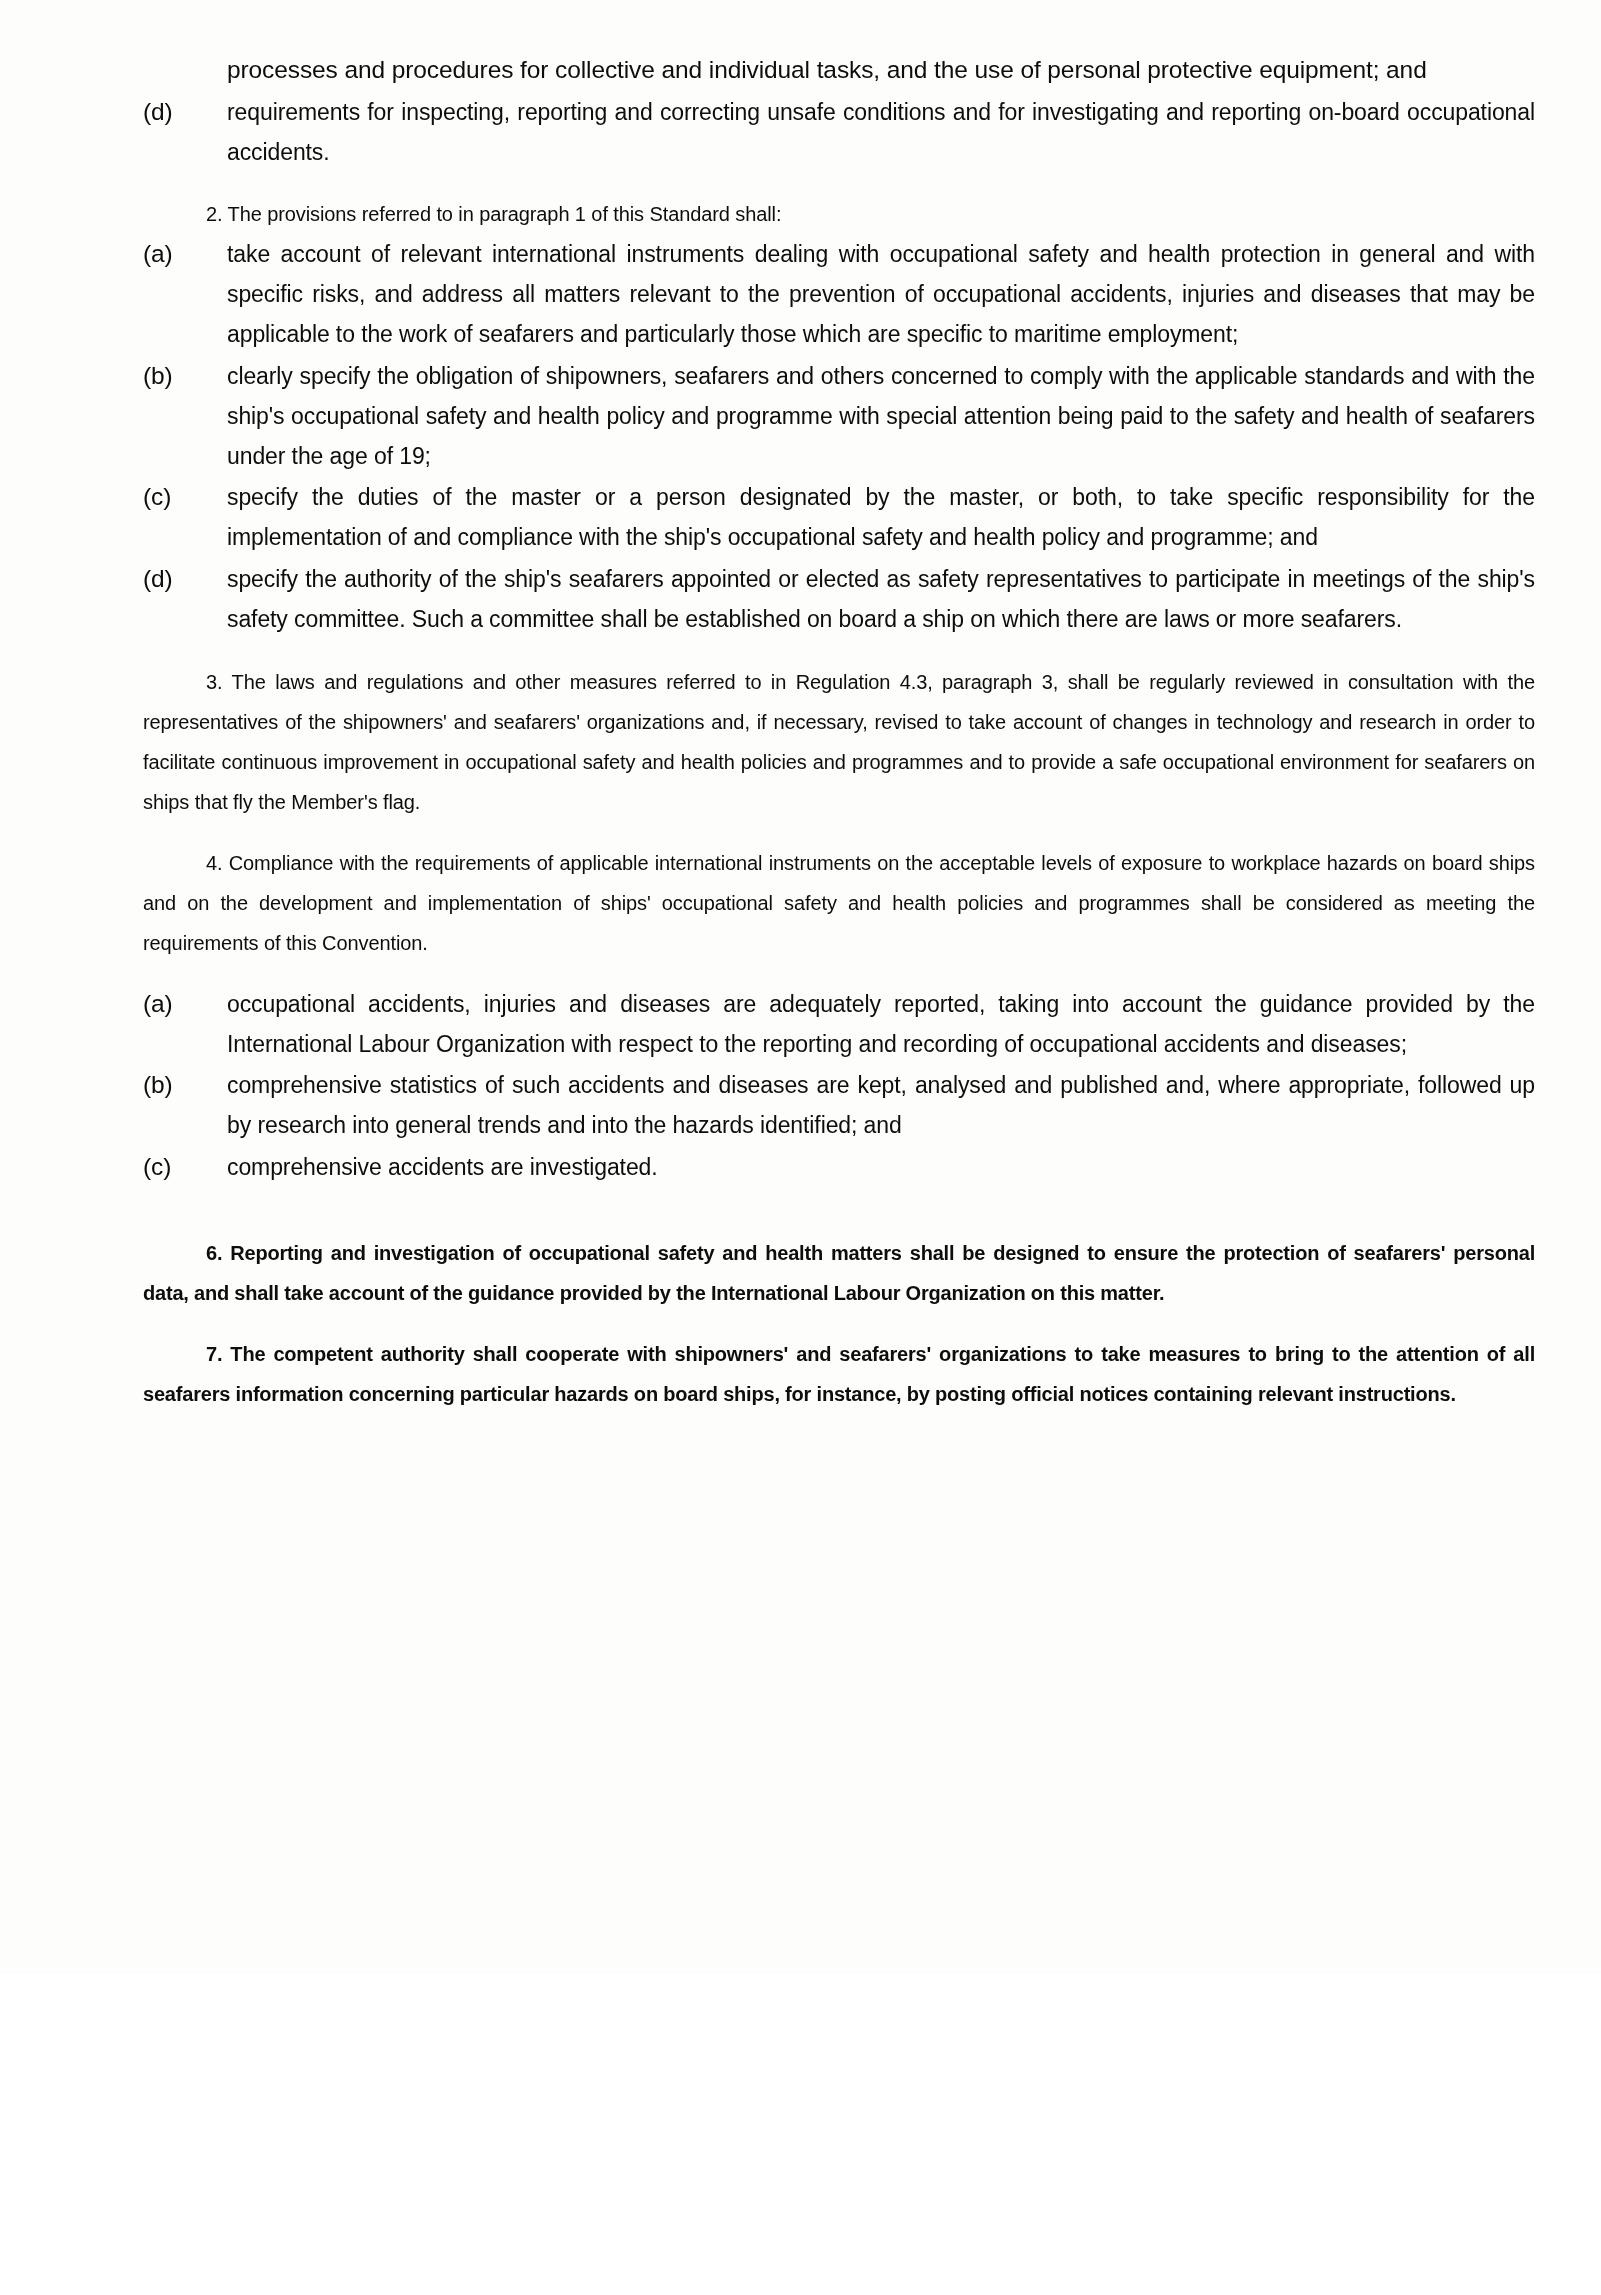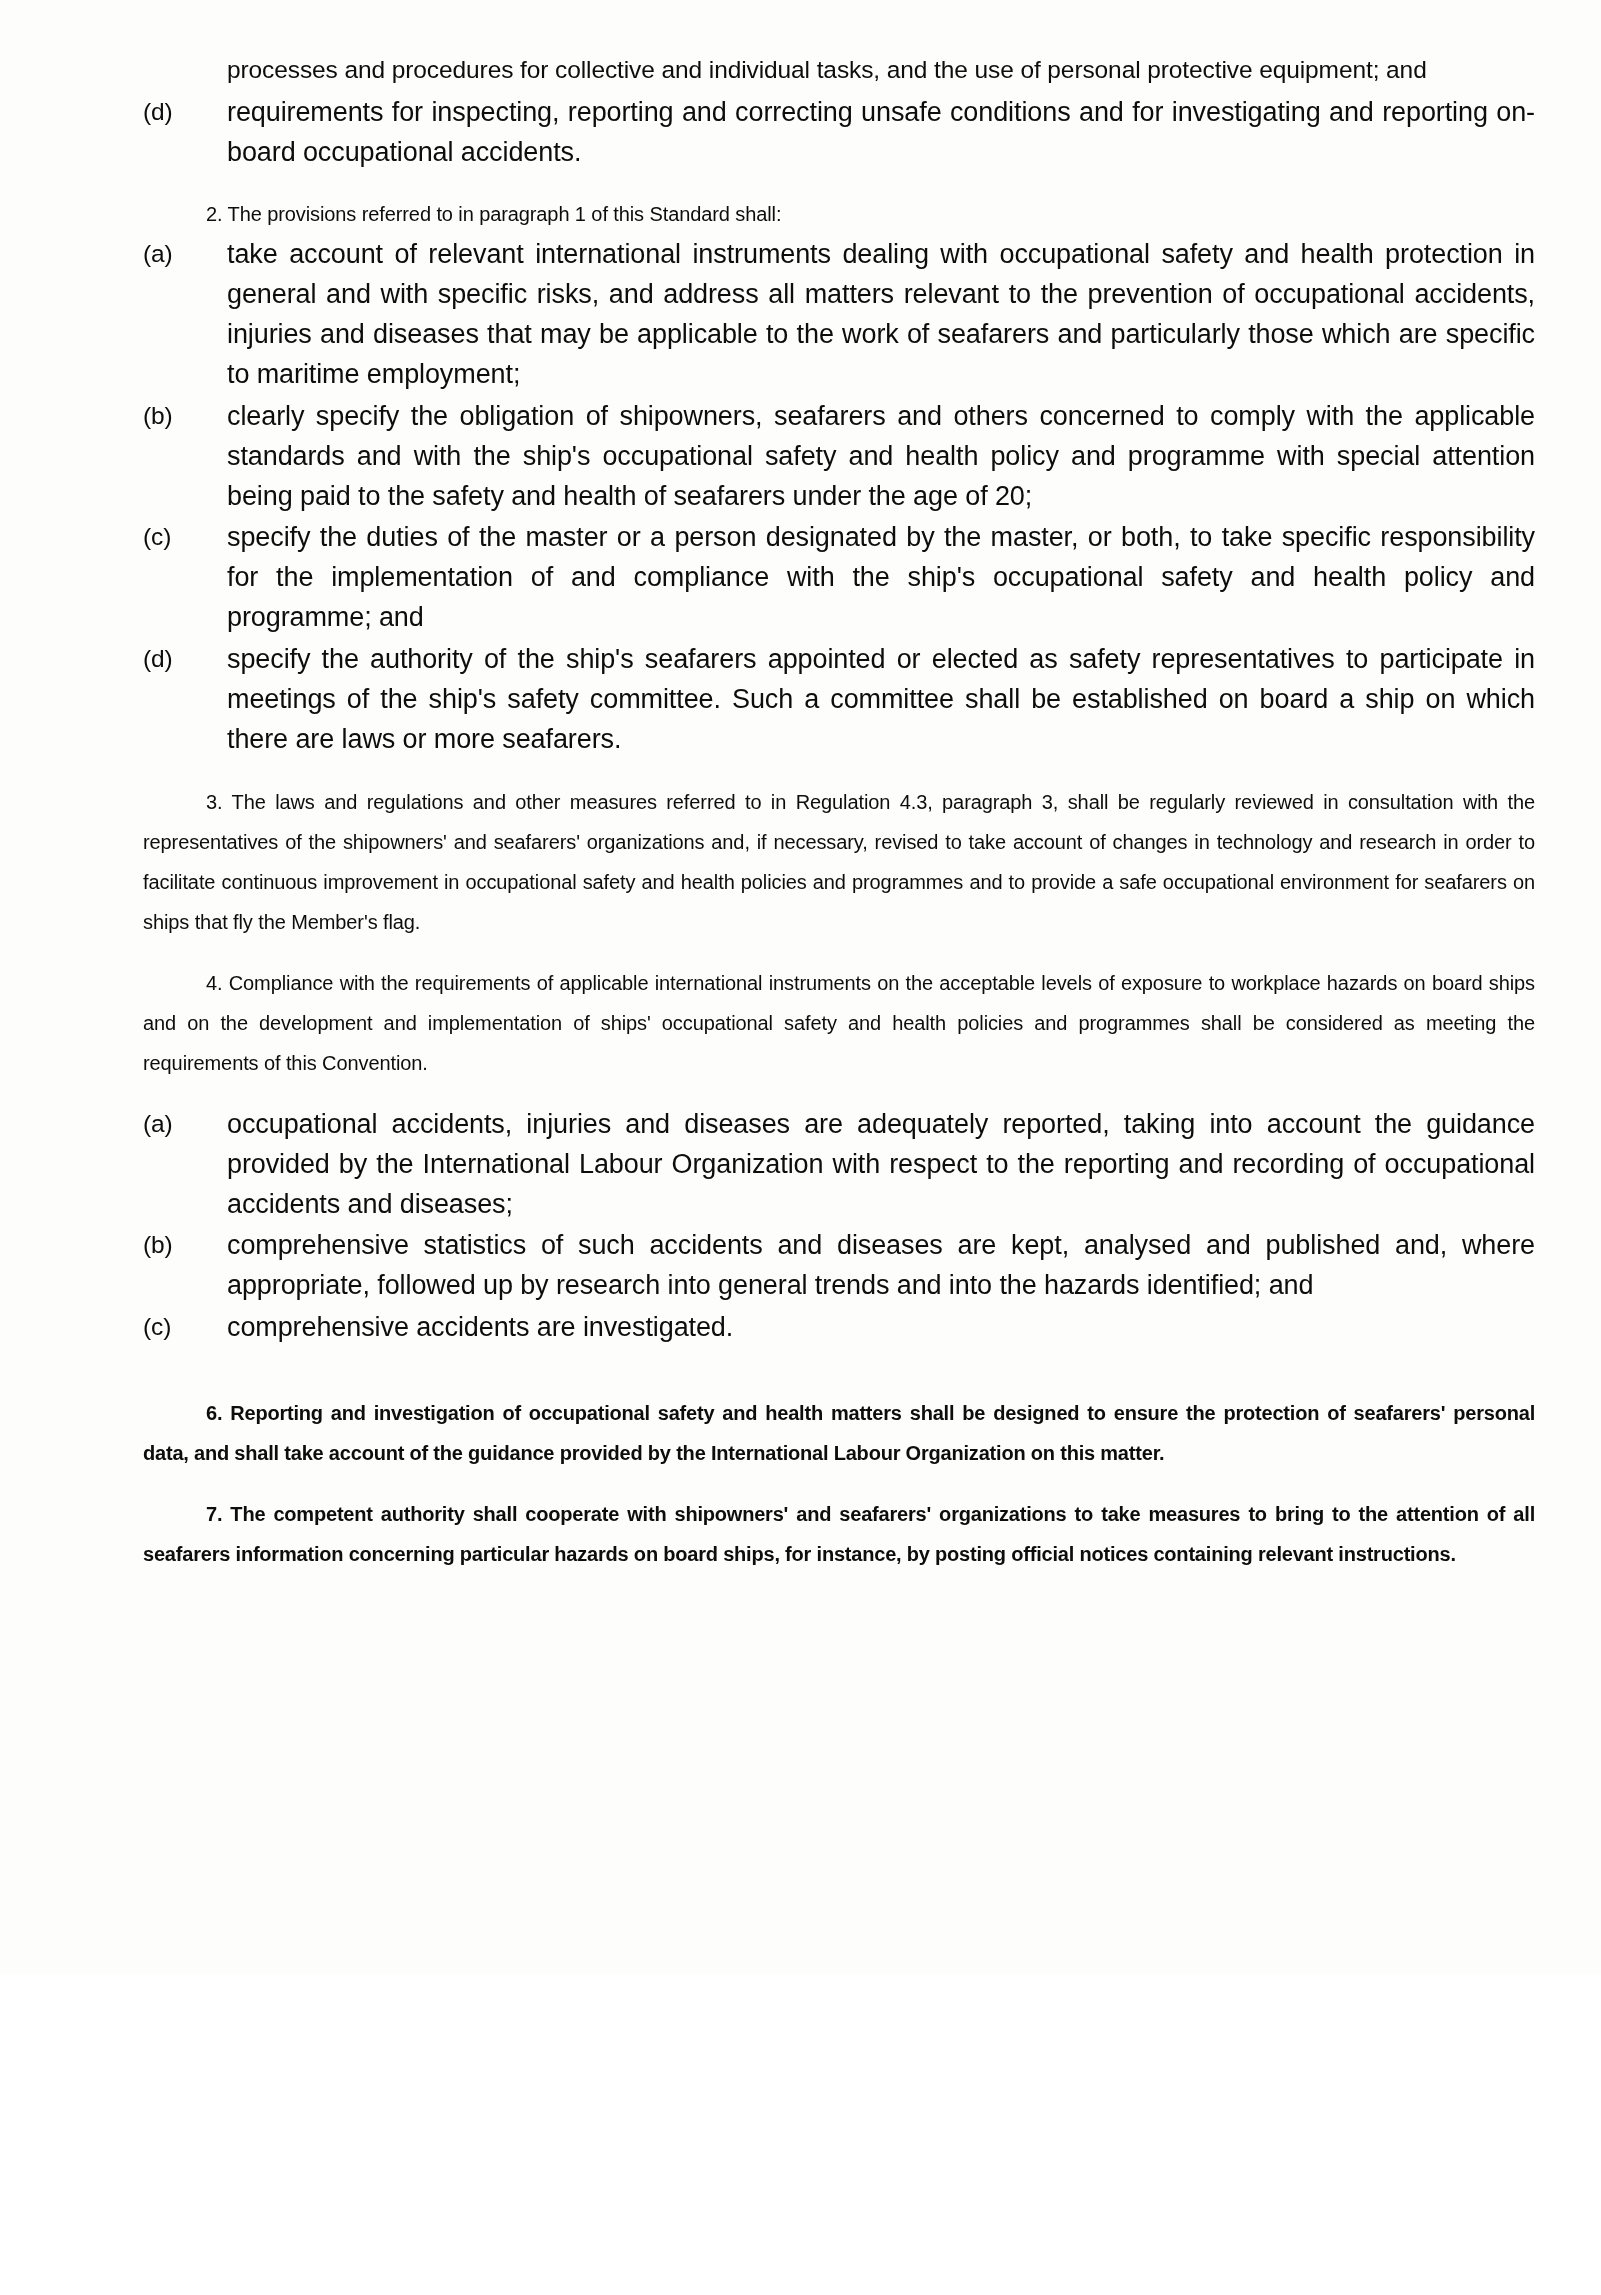--- a/index.html
+++ b/index.html
@@ -36,21 +36,21 @@
     margin: 0 0 1.6px 0;
   }
   .lettered .label {
     flex: 0 0 84px;
     font-size: 24.5px;
     line-height: 40px;
     letter-spacing: -0.1px;
   }
   .lettered .body {
     flex: 1 1 auto;
-    font-size: 27px;
+    font-size: 23px;
     line-height: 40px;
     text-align: justify;
     letter-spacing: -0.1px;
   }
   
   .cont {
     margin: 0 0 1.6px 84px;
     font-size: 24.5px;
     line-height: 40px;
     text-align: justify;
@@ -89,21 +89,21 @@
 
     <div class="para">2. The provisions referred to in paragraph 1 of this Standard shall:</div>
 
     <div class="lettered">
       <div class="label">(a)</div>
       <div class="body">take account of relevant international instruments dealing with occupational safety and health protection in general and with specific risks, and address all matters relevant to the prevention of occupational accidents, injuries and diseases that may be applicable to the work of seafarers and particularly those which are specific to maritime employment;</div>
     </div>
 
     <div class="lettered">
       <div class="label">(b)</div>
-      <div class="body">clearly specify the obligation of shipowners, seafarers and others concerned to comply with the applicable standards and with the ship's occupational safety and health policy and programme with special attention being paid to the safety and health of seafarers under the age of 20;</div>
+      <div class="body">clearly specify the obligation of shipowners, seafarers and others concerned to comply with the applicable standards and with the ship's occupational safety and health policy and programme with special attention being paid to the safety and health of seafarers under the age of 19;</div>
     </div>
 
     <div class="lettered">
       <div class="label">(c)</div>
       <div class="body">specify the duties of the master or a person designated by the master, or both, to take specific responsibility for the implementation of and compliance with the ship's occupational safety and health policy and programme; and</div>
     </div>
 
     <div class="lettered">
       <div class="label">(d)</div>
       <div class="body">specify the authority of the ship's seafarers appointed or elected as safety representatives to participate in meetings of the ship's safety committee. Such a committee shall be established on board a ship on which there are laws or more seafarers.</div>

